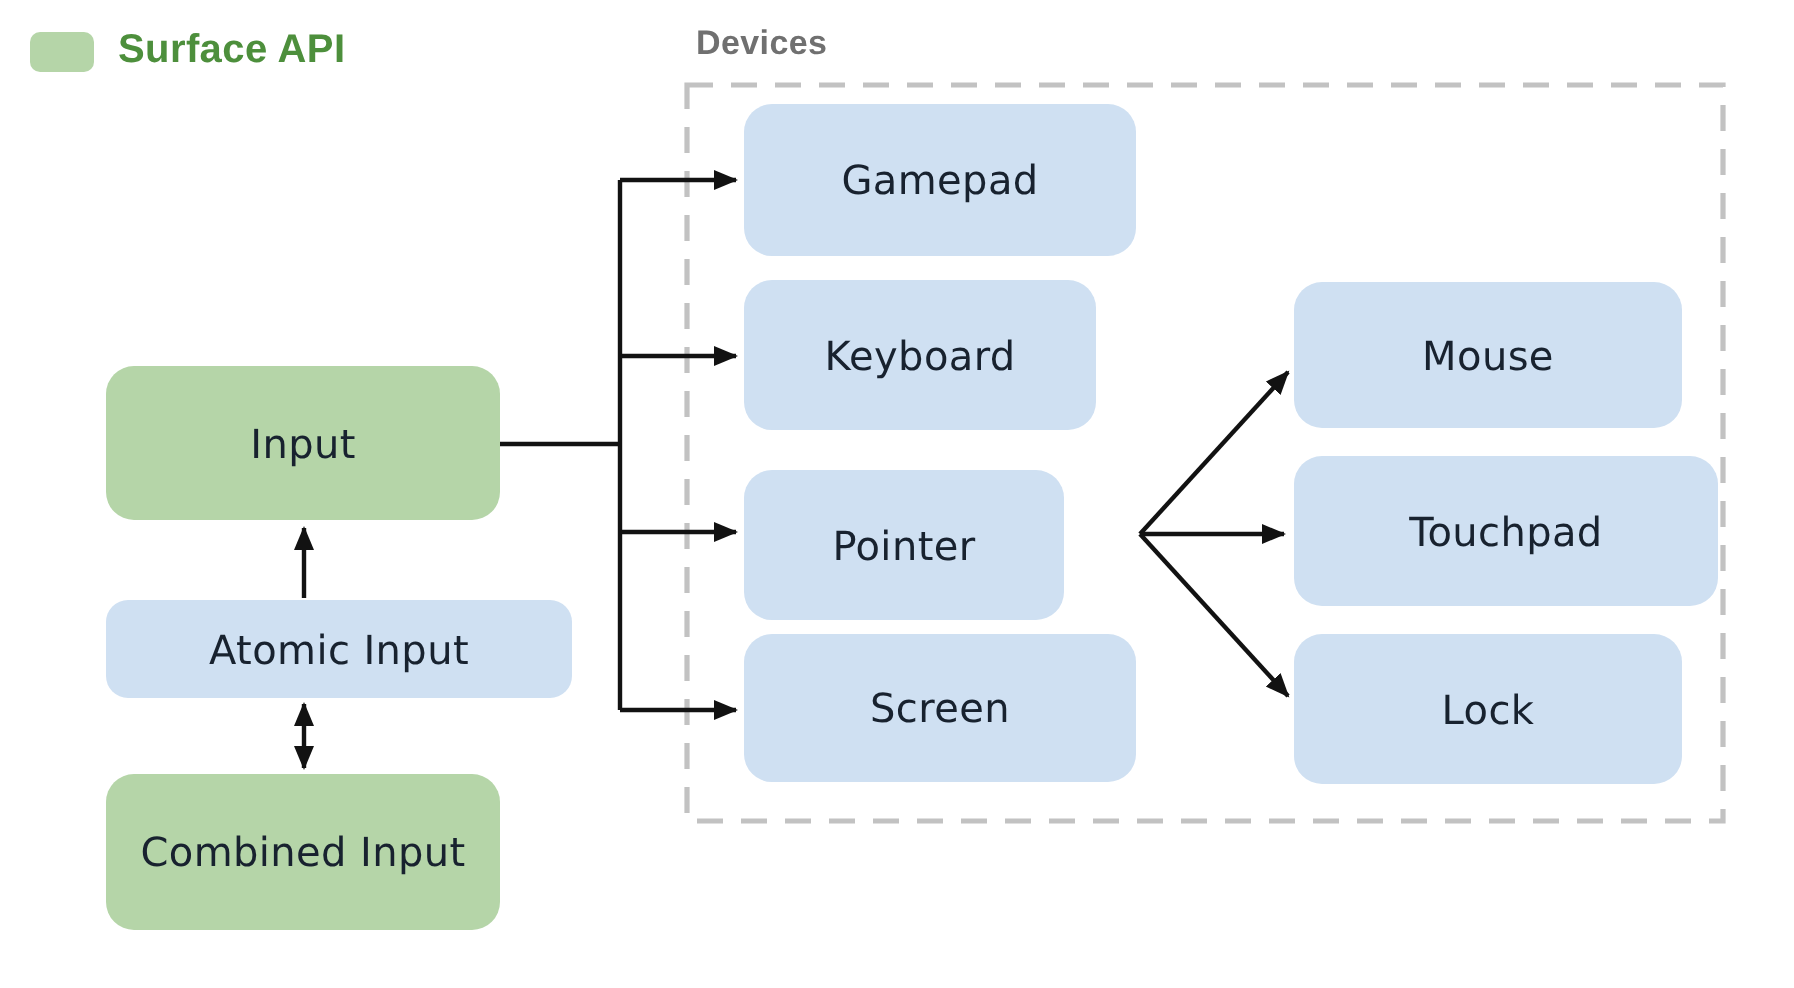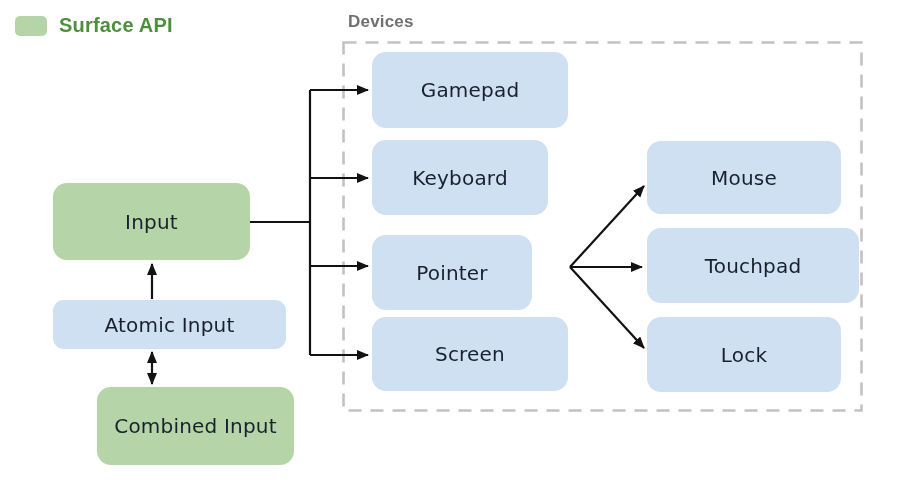--- a/index.html
+++ b/index.html
@@ -83,21 +83,21 @@
     font-size: 20px;
     color: var(--node-text-dark);
     letter-spacing: 0.2px;
     z-index: 2;
   }
   .node-green { background: var(--surface-api-green); }
   .node-blue  { background: var(--device-blue); }
 
   #node-input    { left: 53px;  top: 183px; width: 197px; height: 77px; }
   #node-atomic   { left: 53px;  top: 300px; width: 233px; height: 49px; border-radius: 11px; }
-  #node-combined { left: 53px;  top: 387px; width: 197px; height: 78px; margin-left: 44px; }
+  #node-combined { left: 53px;  top: 387px; width: 197px; height: 78px; }
   #node-gamepad  { left: 372px; top: 52px;  width: 196px; height: 76px; }
   #node-keyboard { left: 372px; top: 140px; width: 176px; height: 75px; }
   #node-pointer  { left: 372px; top: 235px; width: 160px; height: 75px; }
   #node-screen   { left: 372px; top: 317px; width: 196px; height: 74px; }
   #node-mouse    { left: 647px; top: 141px; width: 194px; height: 73px; }
   #node-touchpad { left: 647px; top: 228px; width: 212px; height: 75px; }
   #node-lock     { left: 647px; top: 317px; width: 194px; height: 75px; }
 </style>
 </head>
 <body>

